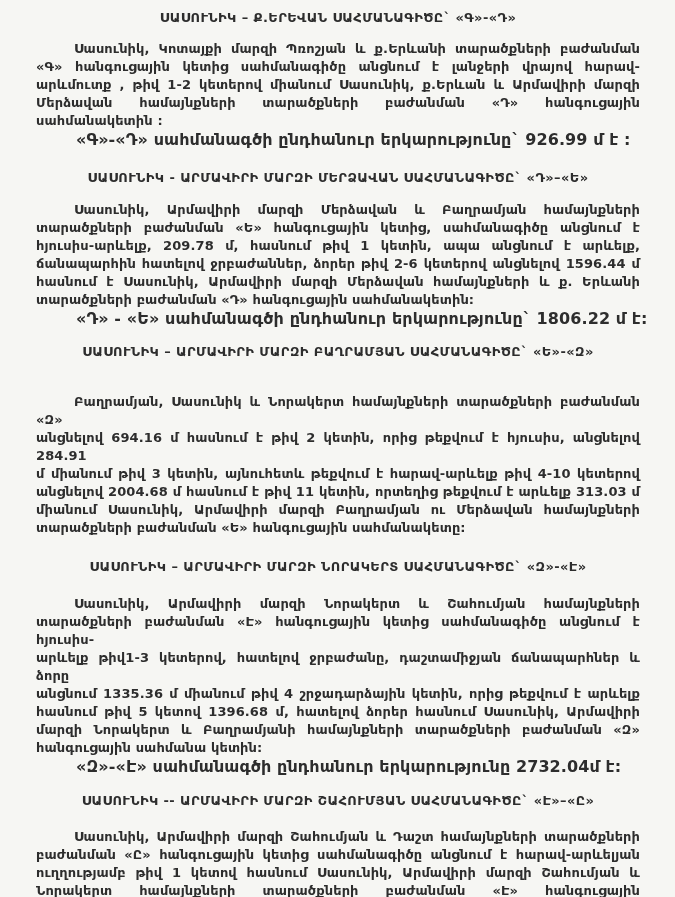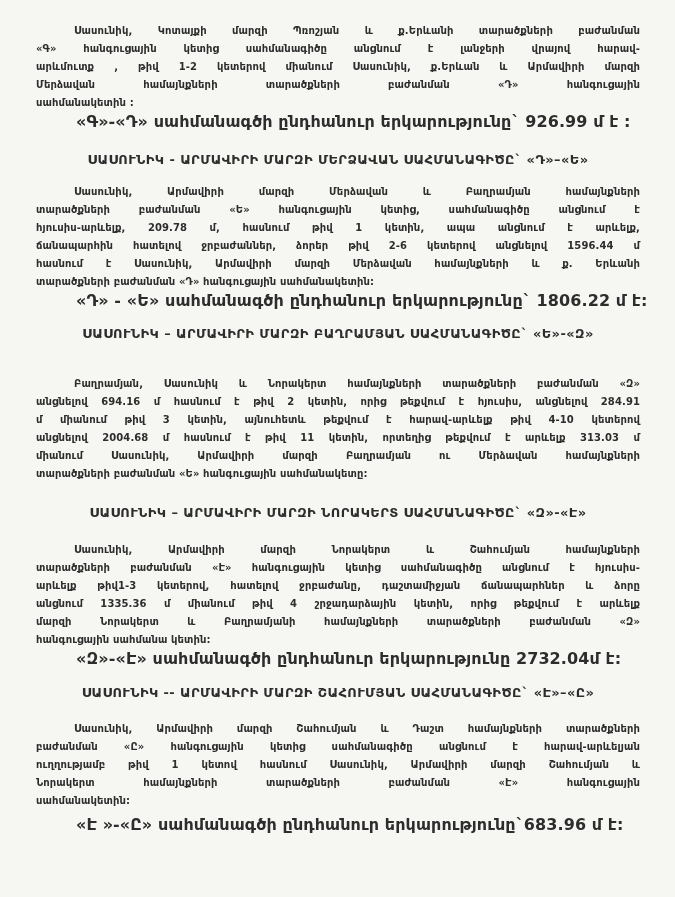--- a/index.html
+++ b/index.html
@@ -26,21 +26,21 @@
     font-size: 13px;
     line-height: 18px;
     text-align: center;
     font-weight: bold;
     margin: 0;
     letter-spacing: 0.4px;
     white-space: nowrap;
   }
   .para { margin: 0; }
   .ln {
-    font-size: 10px;
+    font-size: 13px;
     line-height: 18px;
     text-align: justify;
     text-align-last: justify;
     letter-spacing: 0.1px;
   }
   .ln.first { text-indent: 38px; }
   .ln.endline { text-align-last: left; }
   .total-line {
     font-size: 16px;
     line-height: 18px;
@@ -63,20 +63,21 @@
   .mt-title5 { margin-top: 16px; }
   .mt-para5  { margin-top: 18px; }
   .mt-total5 { margin-top: 6px; }
 </style>
 </head>
 <body>
 
 <div class="page">
 
   <section>
+    <h2 class="section-title">ՍԱՍՈՒՆԻԿ – Ք.ԵՐԵՎԱՆ  ՍԱՀՄԱՆԱԳԻԾԸ` «Գ»-«Դ»</h2>
     <div class="para mt-para1">
       <div class="ln first">Սասունիկ, Կոտայքի մարզի Պռոշյան և ք.Երևանի տարածքների բաժանման</div>
       <div class="ln">«Գ» հանգուցային կետից սահմանագիծը անցնում է լանջերի վրայով հարավ-</div>
       <div class="ln">արևմուտք , թիվ 1-2 կետերով միանում Սասունիկ, ք.Երևան և Արմավիրի մարզի</div>
       <div class="ln">Մերձավան համայնքների տարածքների բաժանման «Դ» հանգուցային</div>
       <div class="ln endline">սահմանակետին :</div>
     </div>
     <p class="total-line mt-total1">«Գ»-«Դ» սահմանագծի ընդհանուր երկարությունը` 926.99  մ է :</p>
   </section>
 
@@ -105,20 +106,21 @@
     </div>
   </section>
 
   <section>
     <h2 class="section-title mt-title4">ՍԱՍՈՒՆԻԿ – ԱՐՄԱՎԻՐԻ ՄԱՐԶԻ ՆՈՐԱԿԵՐՏ  ՍԱՀՄԱՆԱԳԻԾԸ` «Զ»-«Է»</h2>
     <div class="para mt-para4">
       <div class="ln first">Սասունիկ, Արմավիրի մարզի Նորակերտ և Շահումյան համայնքների</div>
       <div class="ln">տարածքների բաժանման «Է» հանգուցային կետից սահմանագիծը անցնում է հյուսիս-</div>
       <div class="ln">արևելք թիվ1-3 կետերով, հատելով ջրբաժանը, դաշտամիջյան ճանապարհներ և ձորը</div>
       <div class="ln">անցնում 1335.36 մ միանում թիվ 4 շրջադարձային կետին, որից թեքվում է արևելք</div>
+      <div class="ln">հասնում թիվ 5 կետով 1396.68 մ, հատելով ձորեր հասնում Սասունիկ, Արմավիրի</div>
       <div class="ln">մարզի Նորակերտ և Բաղրամյանի համայնքների տարածքների բաժանման «Զ»</div>
       <div class="ln endline">հանգուցային սահմանա կետին:</div>
     </div>
     <p class="total-line mt-total4">«Զ»-«Է» սահմանագծի ընդհանուր երկարությունը  2732.04մ է:</p>
   </section>
 
   <section>
     <h2 class="section-title mt-title5">ՍԱՍՈՒՆԻԿ -- ԱՐՄԱՎԻՐԻ ՄԱՐԶԻ ՇԱՀՈՒՄՅԱՆ  ՍԱՀՄԱՆԱԳԻԾԸ` «Է»–«Ը»</h2>
     <div class="para mt-para5">
       <div class="ln first">Սասունիկ, Արմավիրի մարզի Շահումյան և Դաշտ համայնքների տարածքների</div>

